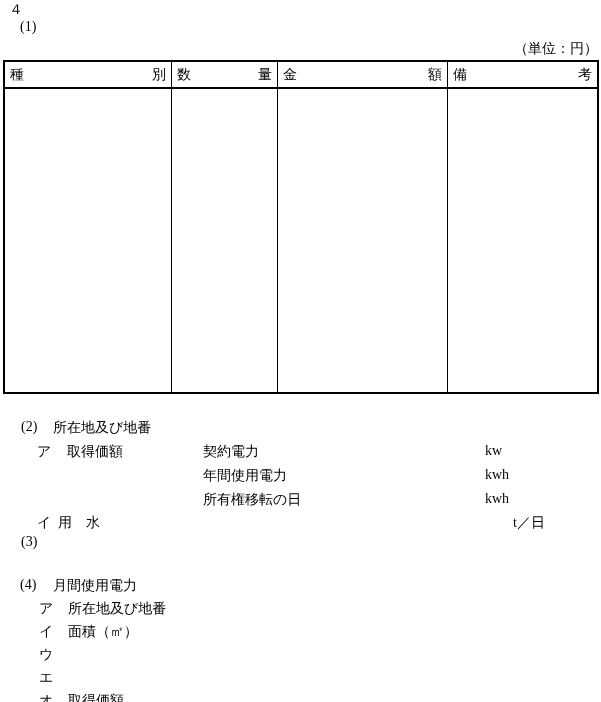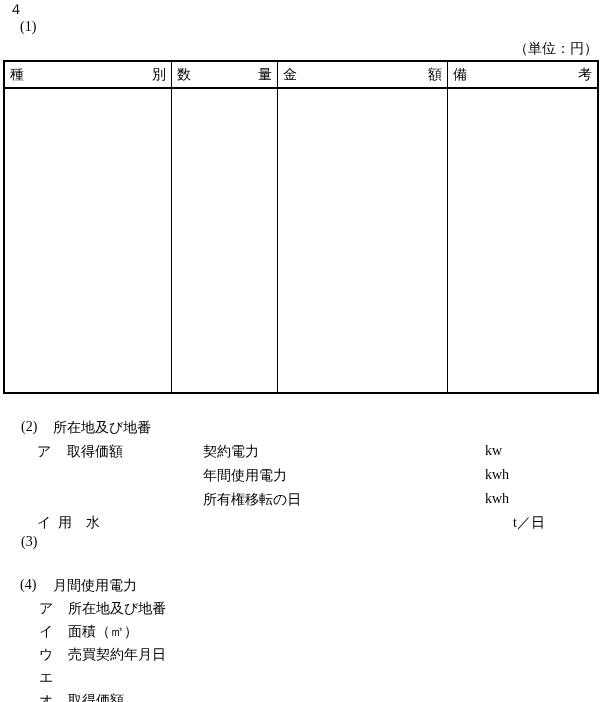--- a/index.html
+++ b/index.html
@@ -159,21 +159,20 @@
   <span style="left:68px">所在地及び地番</span>
 </div>
 
 <div class="line" style="top:623px">
   <span style="left:39px">イ</span>
   <span style="left:68px">面積（㎡）</span>
 </div>
 
 <div class="line" style="top:646px">
   <span style="left:39px">ウ</span>
-  <span style="left:68px">売買契約年月日</span>
 </div>
 
 <div class="line" style="top:669px">
   <span style="left:39px">エ</span>
 </div>
 
 <div class="line" style="top:692px">
   <span style="left:39px">オ</span>
   <span style="left:68px">取得価額</span>
 </div>

